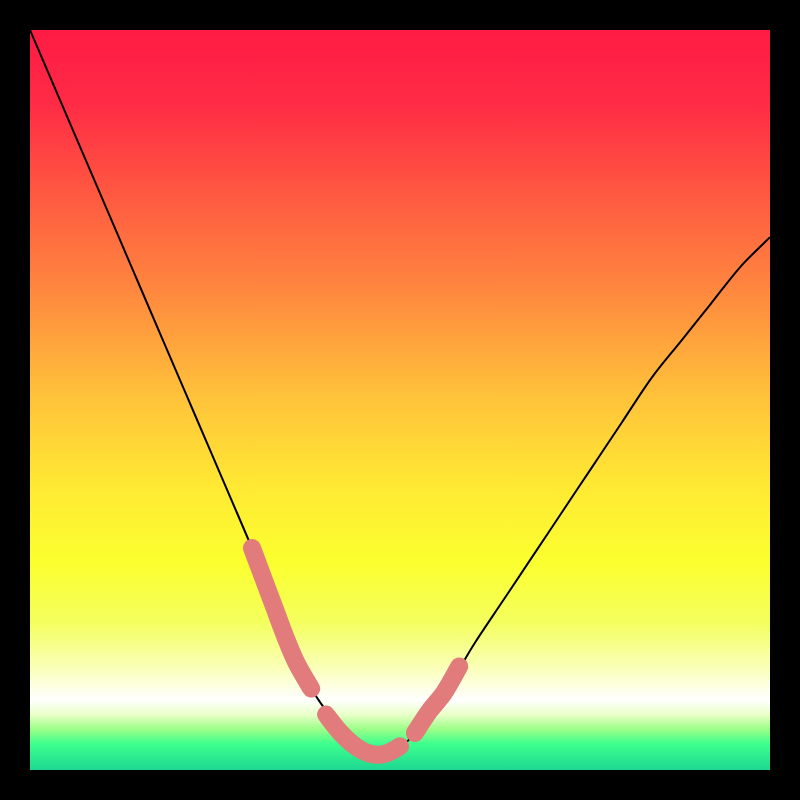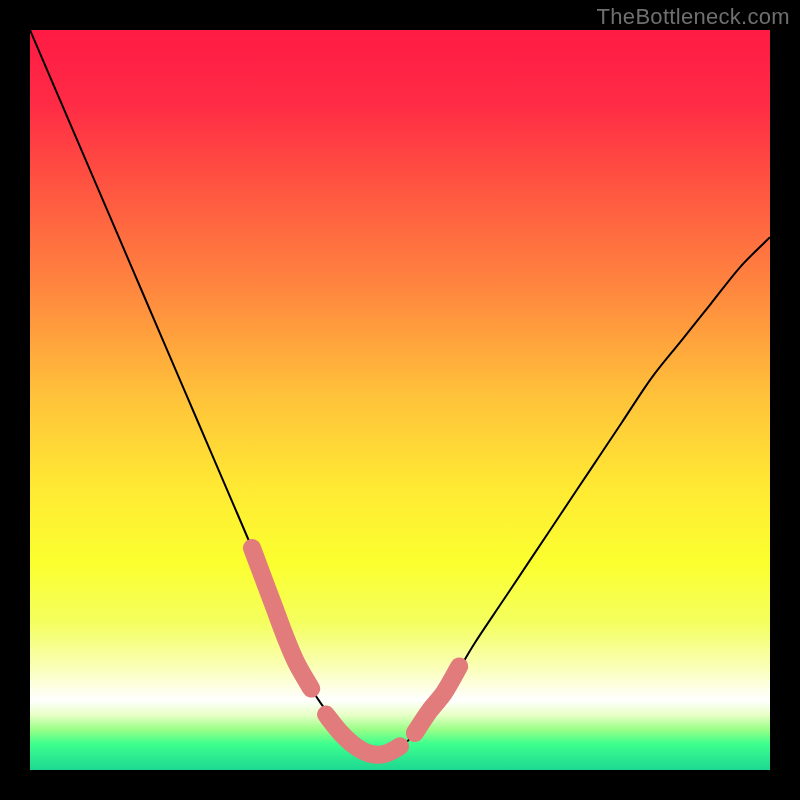--- a/index.html
+++ b/index.html
@@ -35,21 +35,20 @@
     overflow: hidden;
   }
   svg {
     display: block;
   }
 </style>
 </head>
 <body>
 <div class="frame">
 
-  <div class="watermark">TheBottleneck.com</div>
 
   <div class="plot">
     <svg id="chart-svg" width="740" height="740" viewBox="0 0 740 740" preserveAspectRatio="none">
         <defs>
           <linearGradient id="bg-grad" x1="0" y1="0" x2="0" y2="1">
             <stop offset="0%" stop-color="#ff1b44"></stop>
             <stop offset="10%" stop-color="#ff2b45"></stop>
             <stop offset="22%" stop-color="#ff5841"></stop>
             <stop offset="35%" stop-color="#ff873f"></stop>
             <stop offset="50%" stop-color="#ffc43a"></stop>

